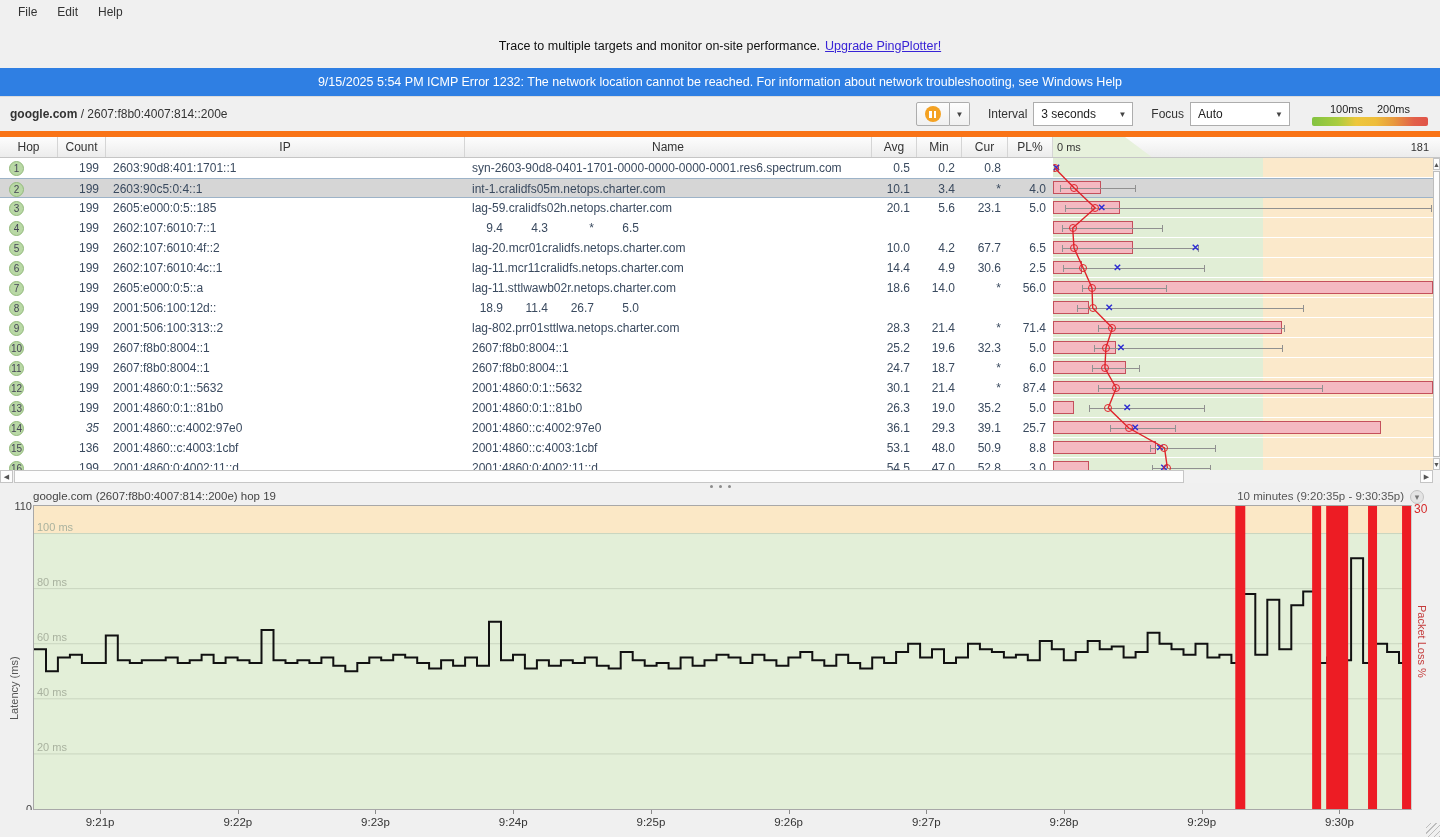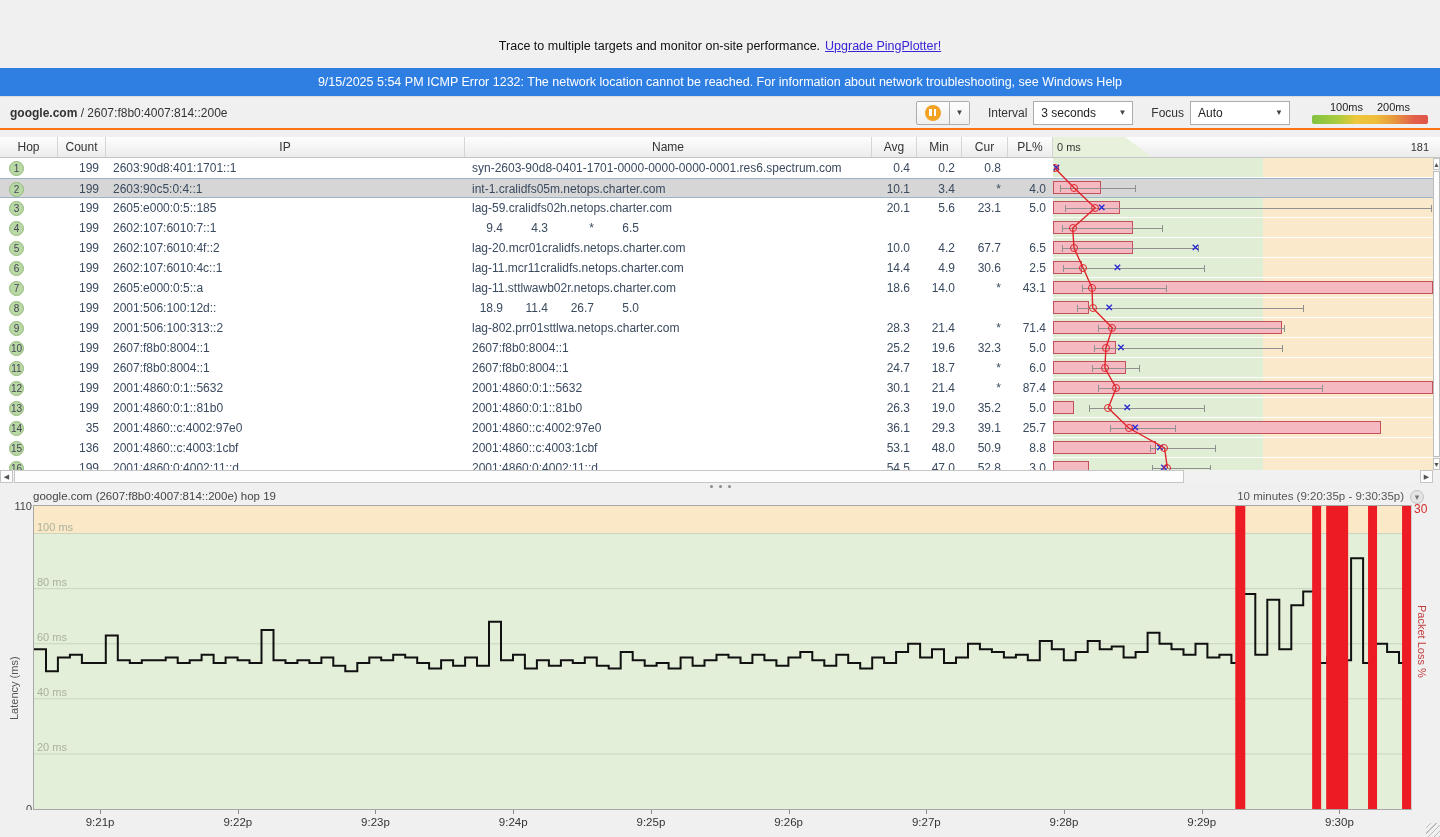--- a/index.html
+++ b/index.html
@@ -13,21 +13,21 @@
   .menu-item { font-size:12px; color:#333; padding:3px 10px; cursor:default; }
 
   
   #promo { left:0; top:24px; width:1440px; height:44px; display:flex; align-items:center; justify-content:center; font-size:12.5px; color:#111; }
   #promo a { color:#3823d6; text-decoration:underline; margin-left:5px; }
 
   
   #alert { left:0; top:68px; width:1440px; height:28px; background:#2f7fe3; color:#fff; font-size:12.5px; display:flex; align-items:center; justify-content:center; }
 
   
-  #toolbar { left:0; top:96px; width:1440px; height:34px; background:#f0f0f0; border-top:1px solid #dcdcdc; border-bottom:2px solid #f97316; display:flex; align-items:center; }
+  #toolbar { left:0; top:96px; width:1440px; height:41px; background:#f0f0f0; border-top:1px solid #dcdcdc; border-bottom:6px solid #f97316; display:flex; align-items:center; }
   #target { font-size:12px; color:#333; margin-left:10px; flex:0 0 auto; }
   #target b { font-weight:bold; }
   .tb-right { display:flex; align-items:center; margin-left:auto; }
   .btn { height:24px; background:linear-gradient(#fdfdfd,#f0f0f0); border:1px solid #adadad; display:flex; align-items:center; justify-content:center; }
   #pause-btn { width:34px; border-radius:2px 0 0 2px; }
   #pause-drop { width:20px; border-left:none; border-radius:0 2px 2px 0; font-size:8px; color:#444; }
   .pause-circle { width:16px; height:16px; border-radius:50%; background:#f4a223; position:relative; }
   .pause-circle:before, .pause-circle:after { content:""; position:absolute; top:4.5px; width:2.5px; height:7px; background:#fff; }
   .pause-circle:before { left:4.5px; } .pause-circle:after { left:9px; }
   .tb-label { font-size:12px; color:#333; margin:0 6px 0 18px; }
@@ -89,20 +89,25 @@
   #xstrip { left:0; top:810px; width:1440px; height:27px; background:#f0f0f0; }
   .xtick { position:absolute; top:0; width:1px; height:4px; background:#8a8a8a; }
   .xlbl { position:absolute; top:6px; font-size:11.5px; color:#333; transform:translateX(-50%); }
   #grip { left:1426px; top:823px; width:14px; height:14px; background:repeating-linear-gradient(135deg, transparent 0 3px, #bdbdbd 3px 4px); }
 </style>
 </head>
 <body>
 
 <div id="app">
 
+  <div id="menubar" class="abs">
+      <span class="menu-item">File</span>
+      <span class="menu-item">Edit</span>
+      <span class="menu-item">Help</span>
+    </div>
 
   <div id="promo" class="abs">
     <span>Trace to multiple targets and monitor on-site performance.</span>
     <a href="#">Upgrade PingPlotter!</a>
   </div>
 
   <div id="alert" class="abs">
     <span>9/15/2025 5:54 PM ICMP Error 1232: The network location cannot be reached. For information about network troubleshooting, see Windows Help</span>
   </div>
 
@@ -154,21 +159,21 @@
   </div>
 
   <div id="rows" class="abs">
       <div class="trow" style="top: 0px;">
         <div class="c " style="width: 58px;">
           <span class="badge">1</span>
         </div>
         <div class="c r" style="width: 48px;">199</div>
         <div class="c l" style="width: 359px;">2603:90d8:401:1701::1</div>
         <div class="c l" style="width: 407px;">syn-2603-90d8-0401-1701-0000-0000-0000-0001.res6.spectrum.com</div>
-        <div class="c r" style="width: 45px;">0.4</div>
+        <div class="c r" style="width: 45px;">0.5</div>
         <div class="c r" style="width: 45px;">0.2</div>
         <div class="c r" style="width: 46px;">0.8</div>
         <div class="c r" style="width: 45px;"></div>
       </div>
       <div class="trow sel" style="top: 20px;">
         <div class="c " style="width: 58px;">
           <span class="badge">2</span>
         </div>
         <div class="c r" style="width: 48px;">199</div>
         <div class="c l" style="width: 359px;">2603:90c5:0:4::1</div>
@@ -228,21 +233,21 @@
       <div class="trow" style="top: 120px;">
         <div class="c " style="width: 58px;">
           <span class="badge">7</span>
         </div>
         <div class="c r" style="width: 48px;">199</div>
         <div class="c l" style="width: 359px;">2605:e000:0:5::a</div>
         <div class="c l" style="width: 407px;">lag-11.sttlwawb02r.netops.charter.com</div>
         <div class="c r" style="width: 45px;">18.6</div>
         <div class="c r" style="width: 45px;">14.0</div>
         <div class="c r" style="width: 46px;">*</div>
-        <div class="c r" style="width: 45px;">43.1</div>
+        <div class="c r" style="width: 45px;">56.0</div>
       </div>
       <div class="trow" style="top: 140px;">
         <div class="c " style="width: 58px;">
           <span class="badge">8</span>
         </div>
         <div class="c r" style="width: 48px;">199</div>
         <div class="c l" style="width: 359px;">2001:506:100:12d::</div>
         <div class="c r" style="width: 45px;">18.9</div>
         <div class="c r" style="width: 45px;">11.4</div>
         <div class="c r" style="width: 46px;">26.7</div>
@@ -305,21 +310,21 @@
         <div class="c l" style="width: 407px;">2001:4860:0:1::81b0</div>
         <div class="c r" style="width: 45px;">26.3</div>
         <div class="c r" style="width: 45px;">19.0</div>
         <div class="c r" style="width: 46px;">35.2</div>
         <div class="c r" style="width: 45px;">5.0</div>
       </div>
       <div class="trow" style="top: 260px;">
         <div class="c " style="width: 58px;">
           <span class="badge">14</span>
         </div>
-        <div class="c r" style="width: 48px;">35</div>
+        <div class="c r" style="width: 48px; font-style: italic;">35</div>
         <div class="c l" style="width: 359px;">2001:4860::c:4002:97e0</div>
         <div class="c l" style="width: 407px;">2001:4860::c:4002:97e0</div>
         <div class="c r" style="width: 45px;">36.1</div>
         <div class="c r" style="width: 45px;">29.3</div>
         <div class="c r" style="width: 46px;">39.1</div>
         <div class="c r" style="width: 45px;">25.7</div>
       </div>
       <div class="trow" style="top: 280px;">
         <div class="c " style="width: 58px;">
           <span class="badge">15</span>

